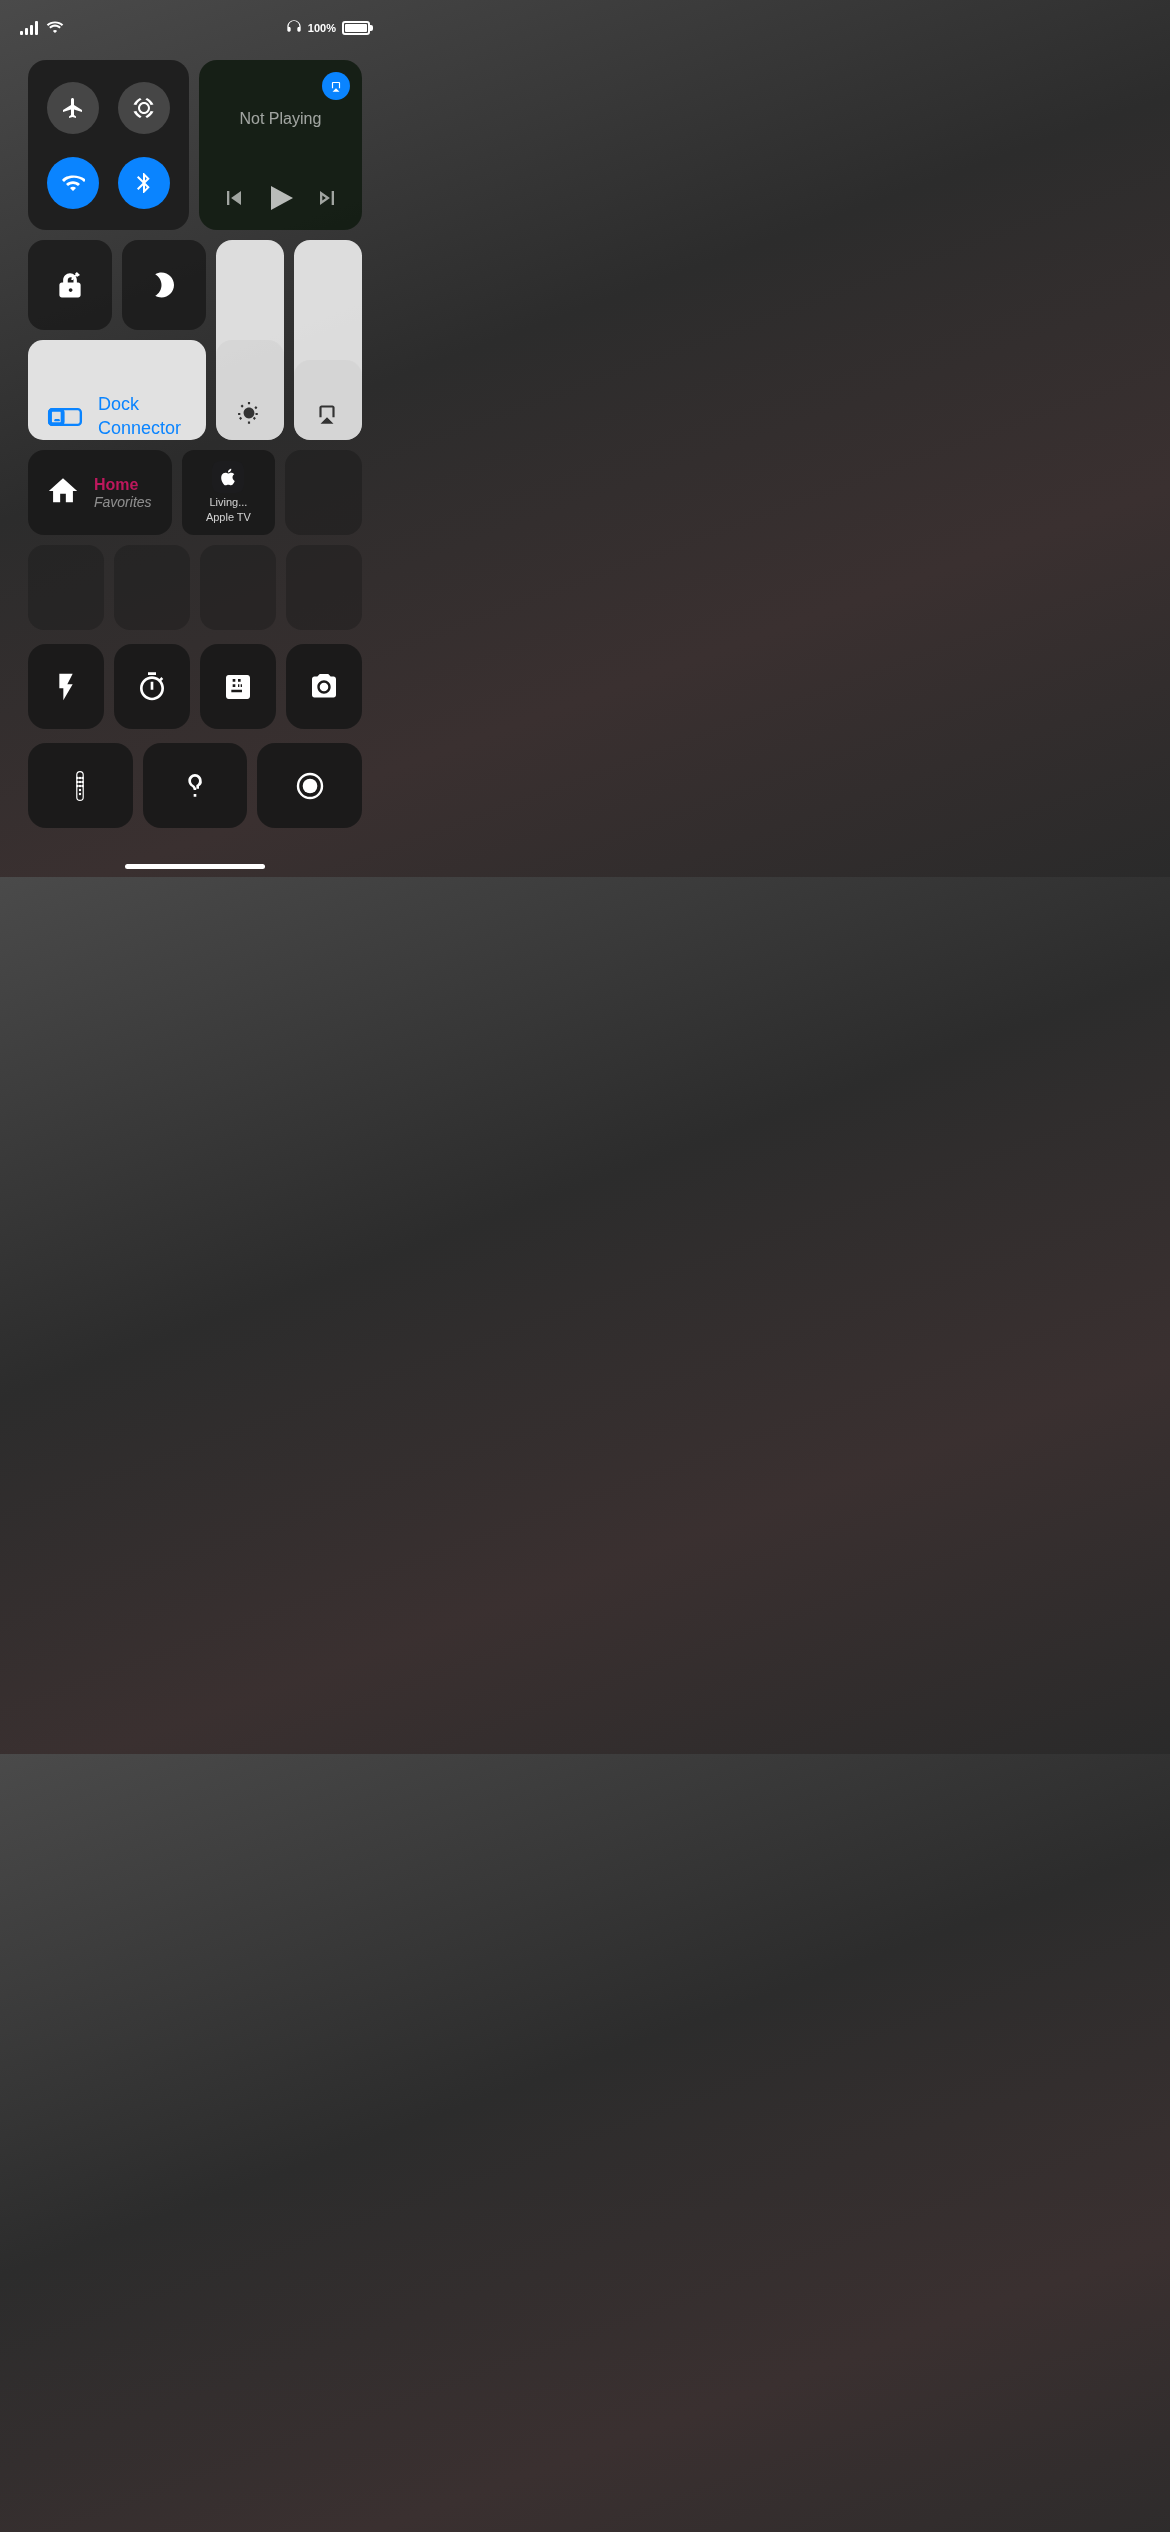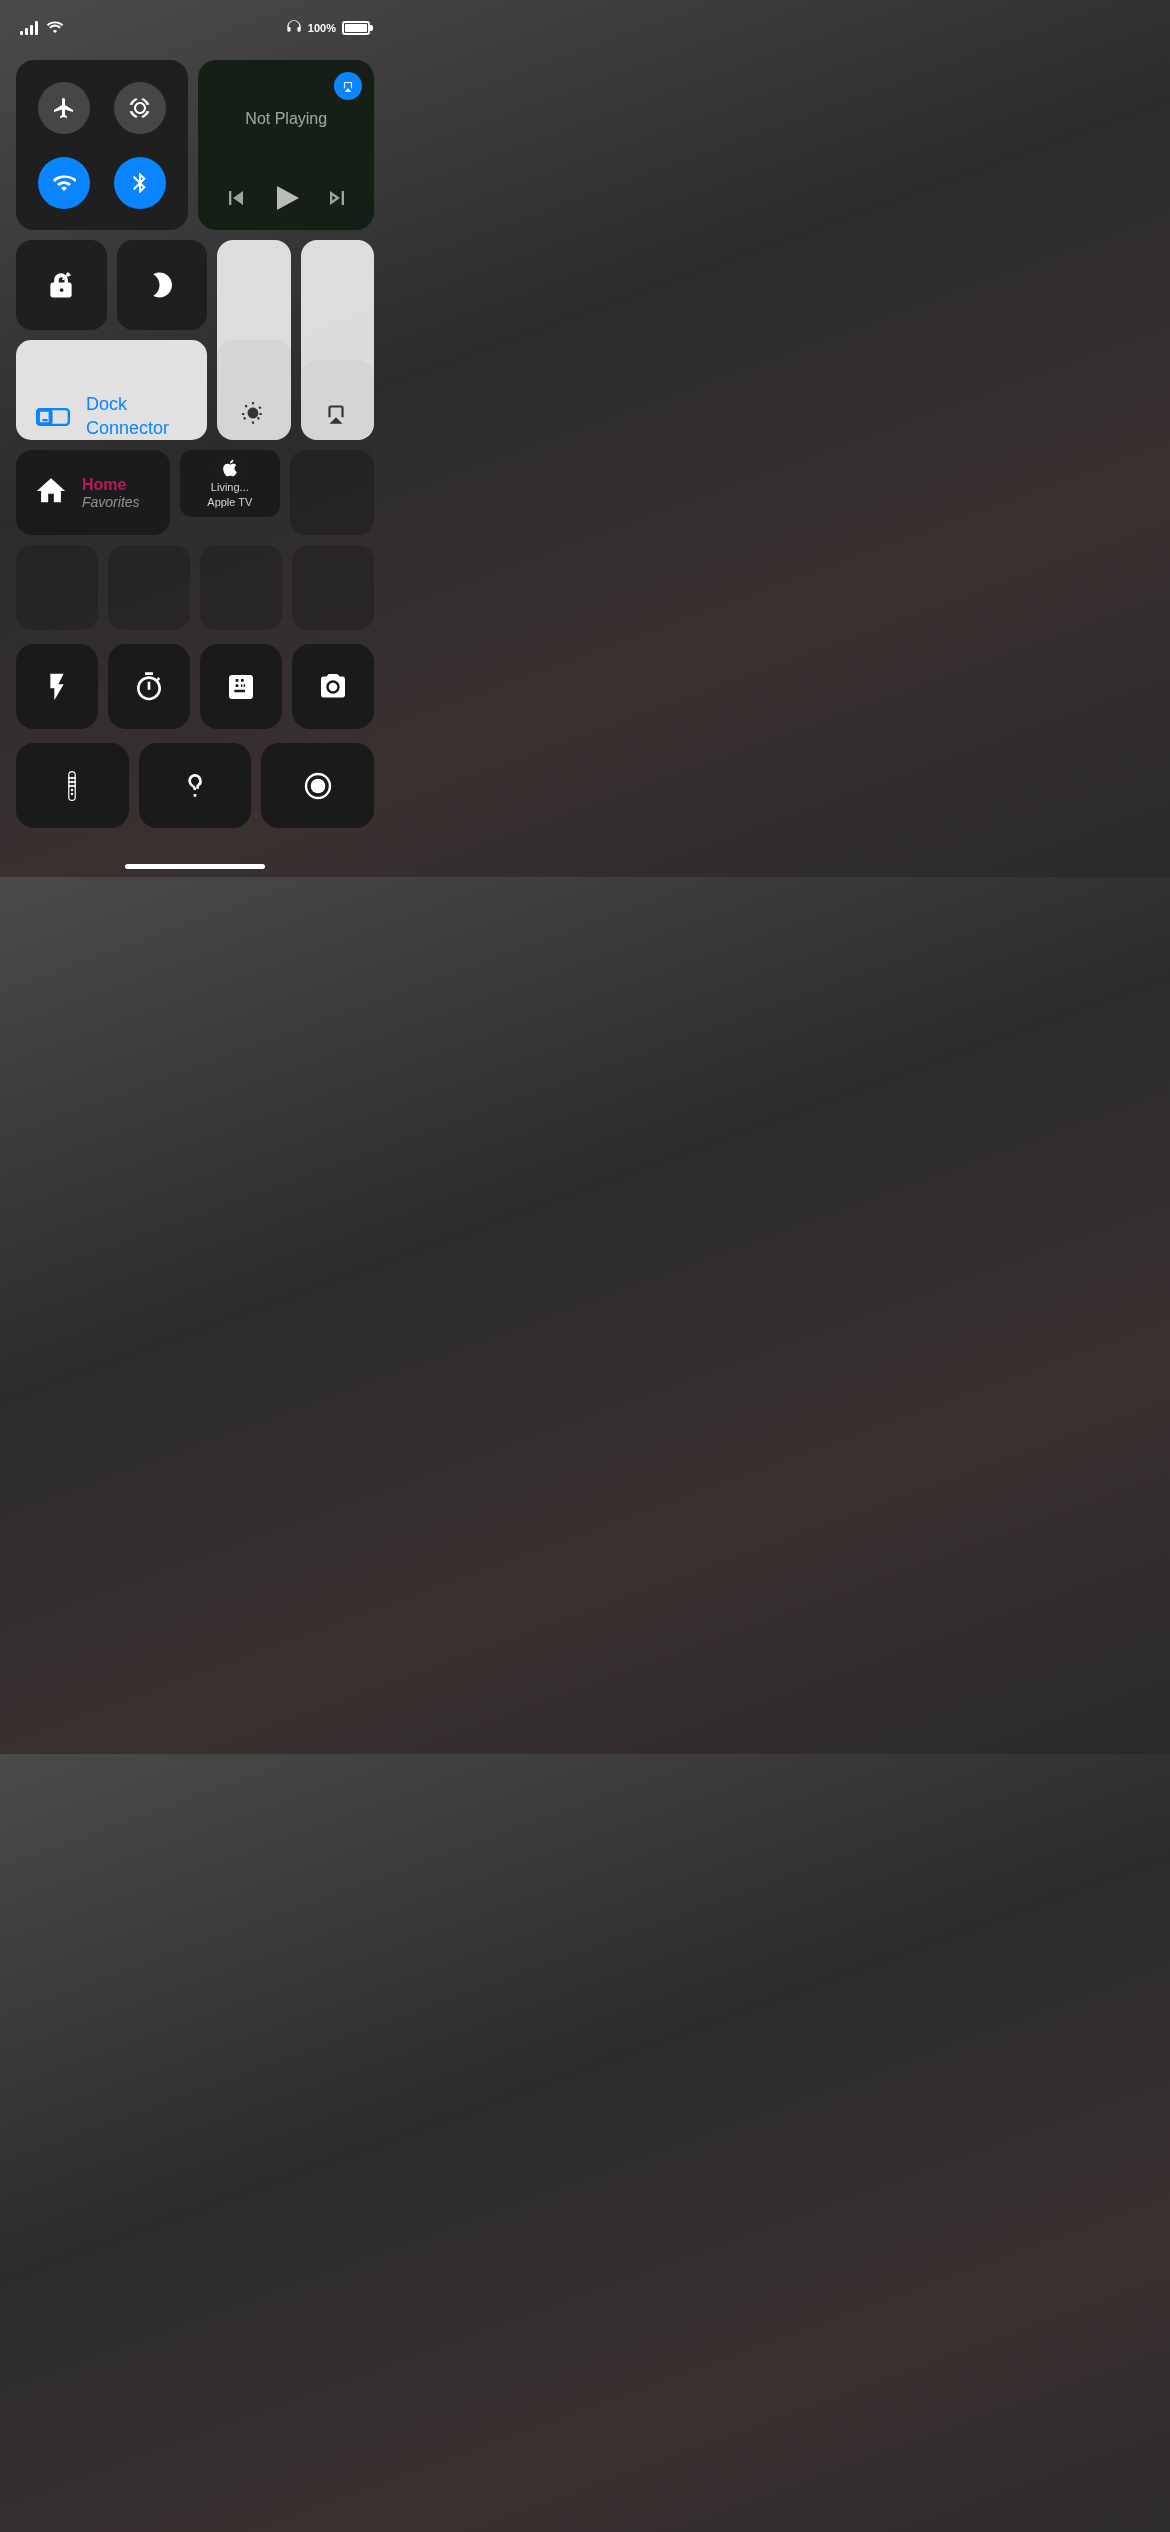--- a/index.html
+++ b/index.html
@@ -78,21 +78,21 @@
     }
 
     .battery-fill {
       height: 100%;
       width: 100%;
       background: white;
       border-radius: 1px;
     }
 
     .control-center {
-      padding: 10px 16px 20px;
+      padding: 10px 28px 20px;
       display: flex;
       flex-direction: column;
       gap: 10px;
     }
 
     
     .top-row {
       display: flex;
       gap: 10px;
       height: 170px;
@@ -327,21 +327,21 @@
     .home-subtitle {
       font-size: 14px;
       color: rgba(255,255,255,0.5);
       font-style: italic;
     }
 
     .appletv-panel {
       flex: 1;
       background: rgba(25,25,25,0.9);
       border-radius: 12px;
-      height: 67px;
+      height: 85px;
       display: flex;
       flex-direction: column;
       align-items: center;
       justify-content: center;
       gap: 2px;
       cursor: pointer;
       padding: 8px;
     }
 
     .appletv-icon {

